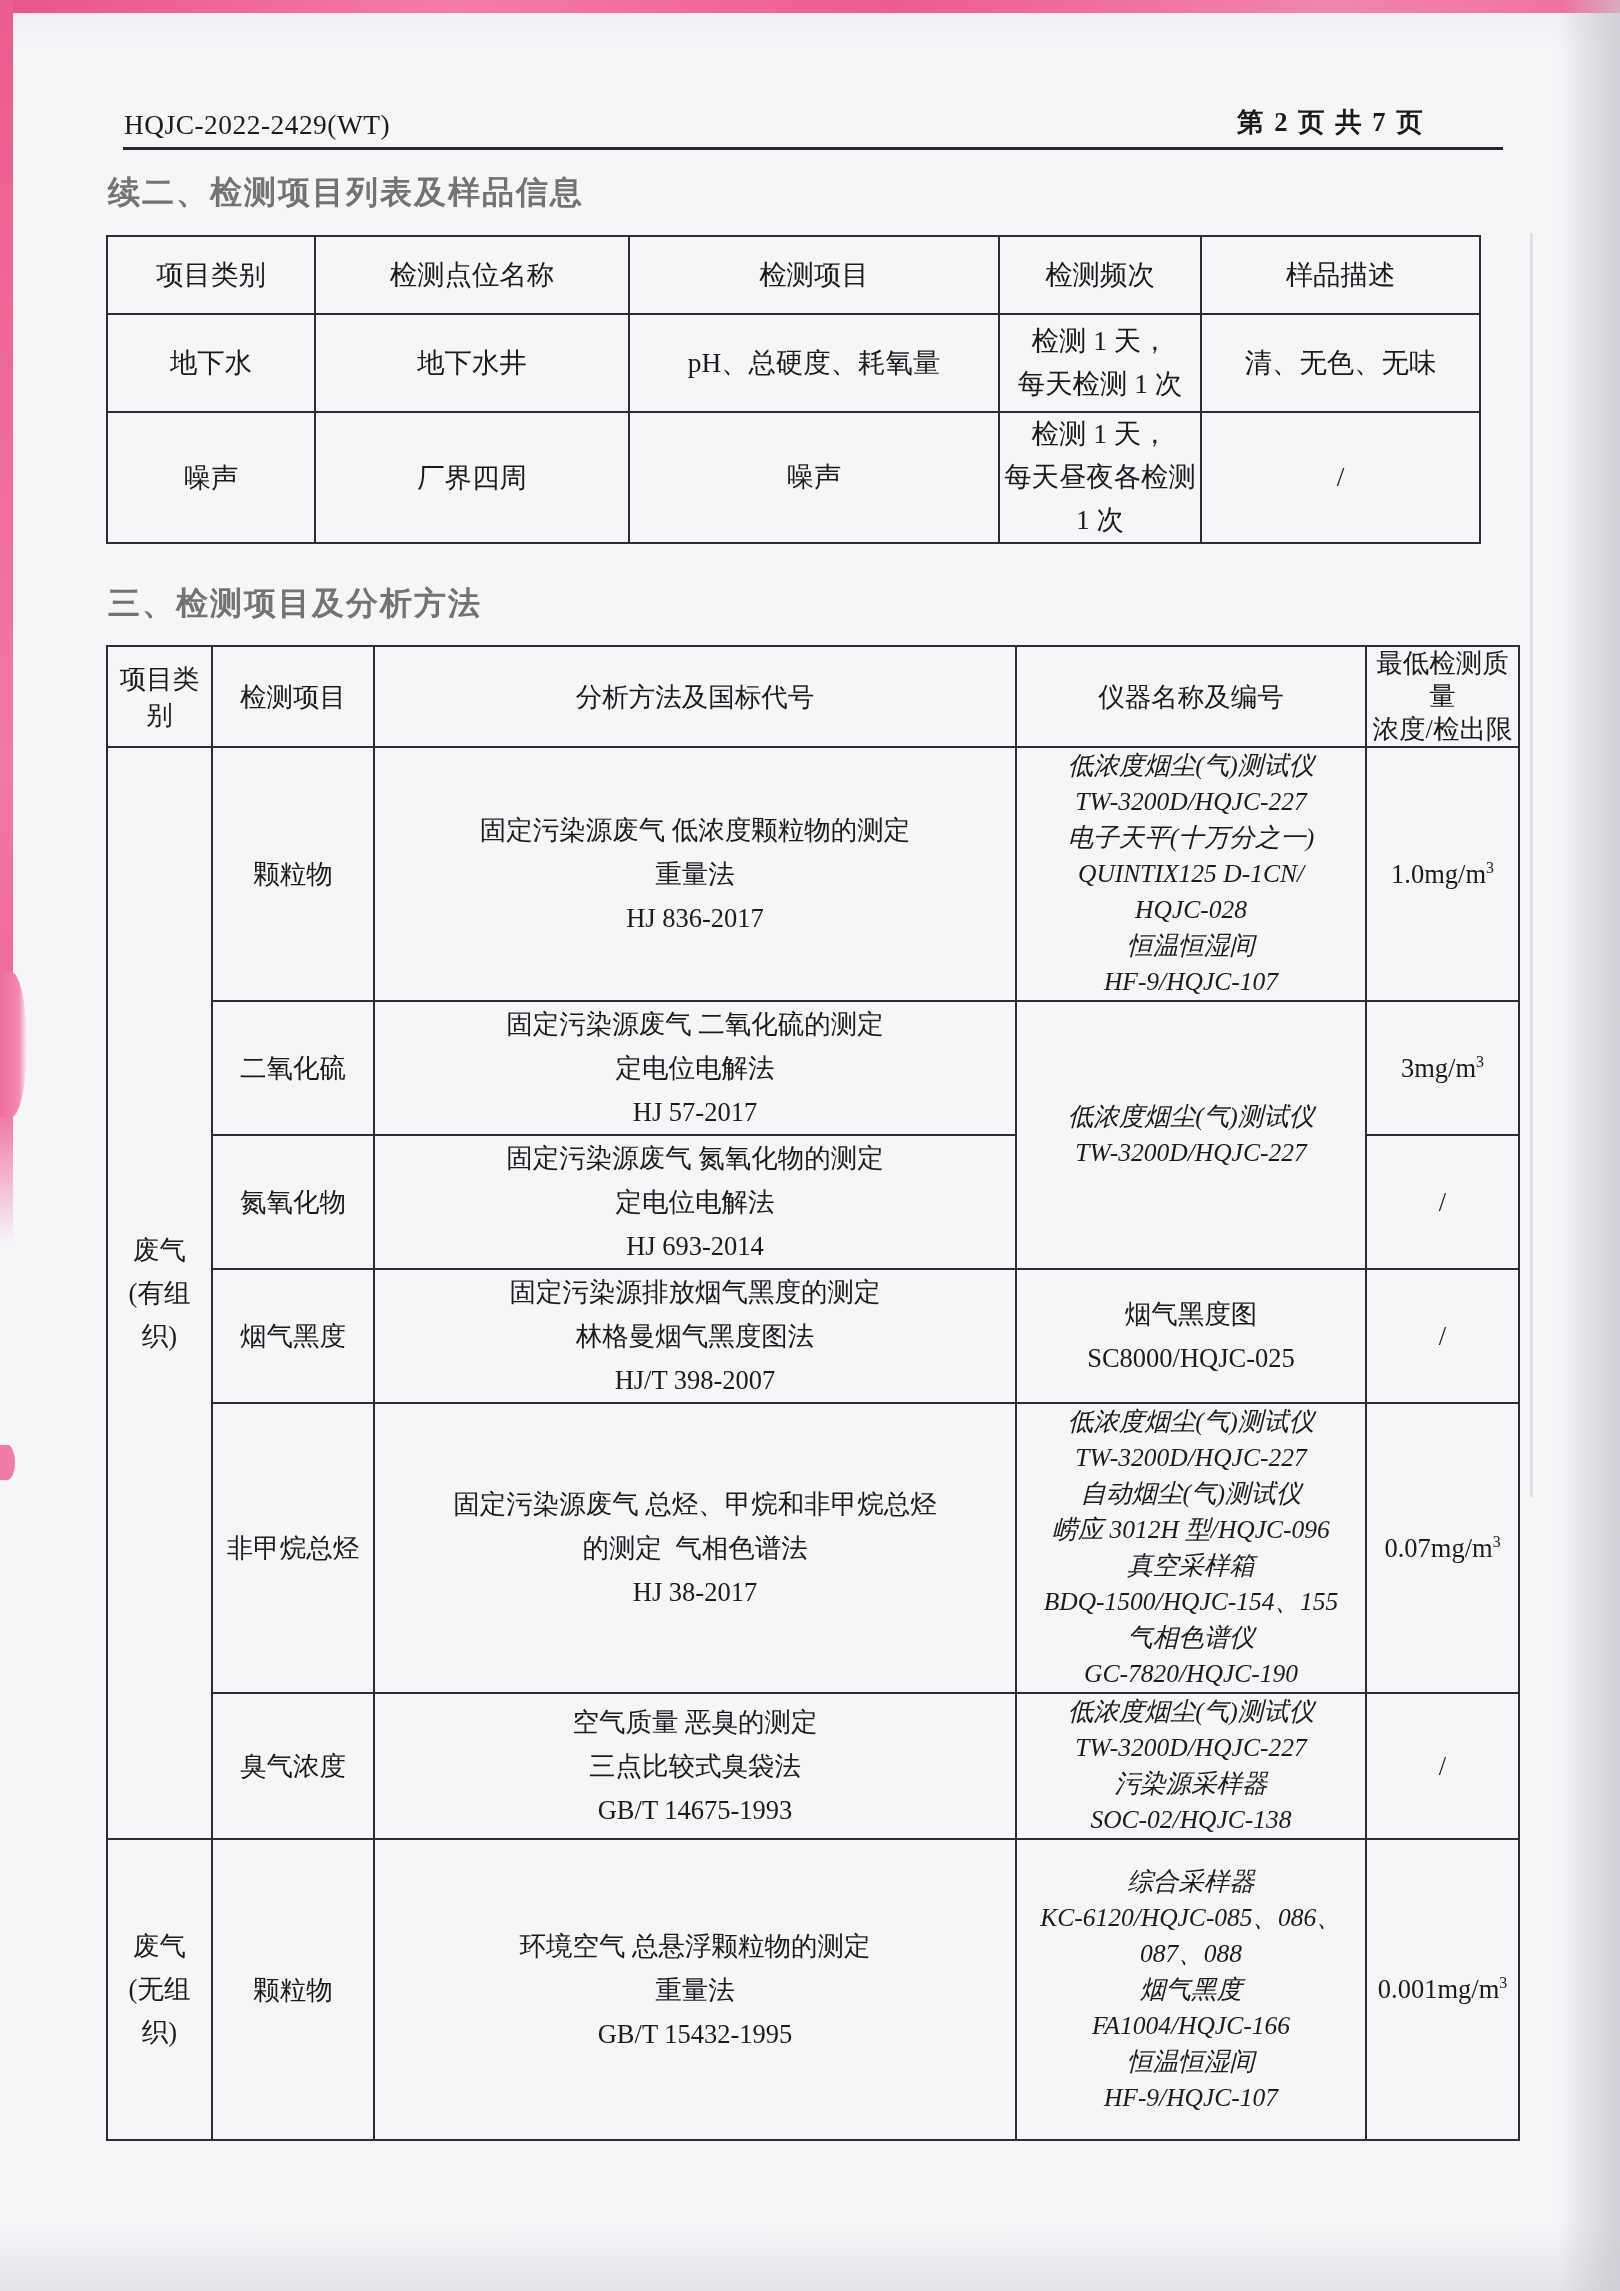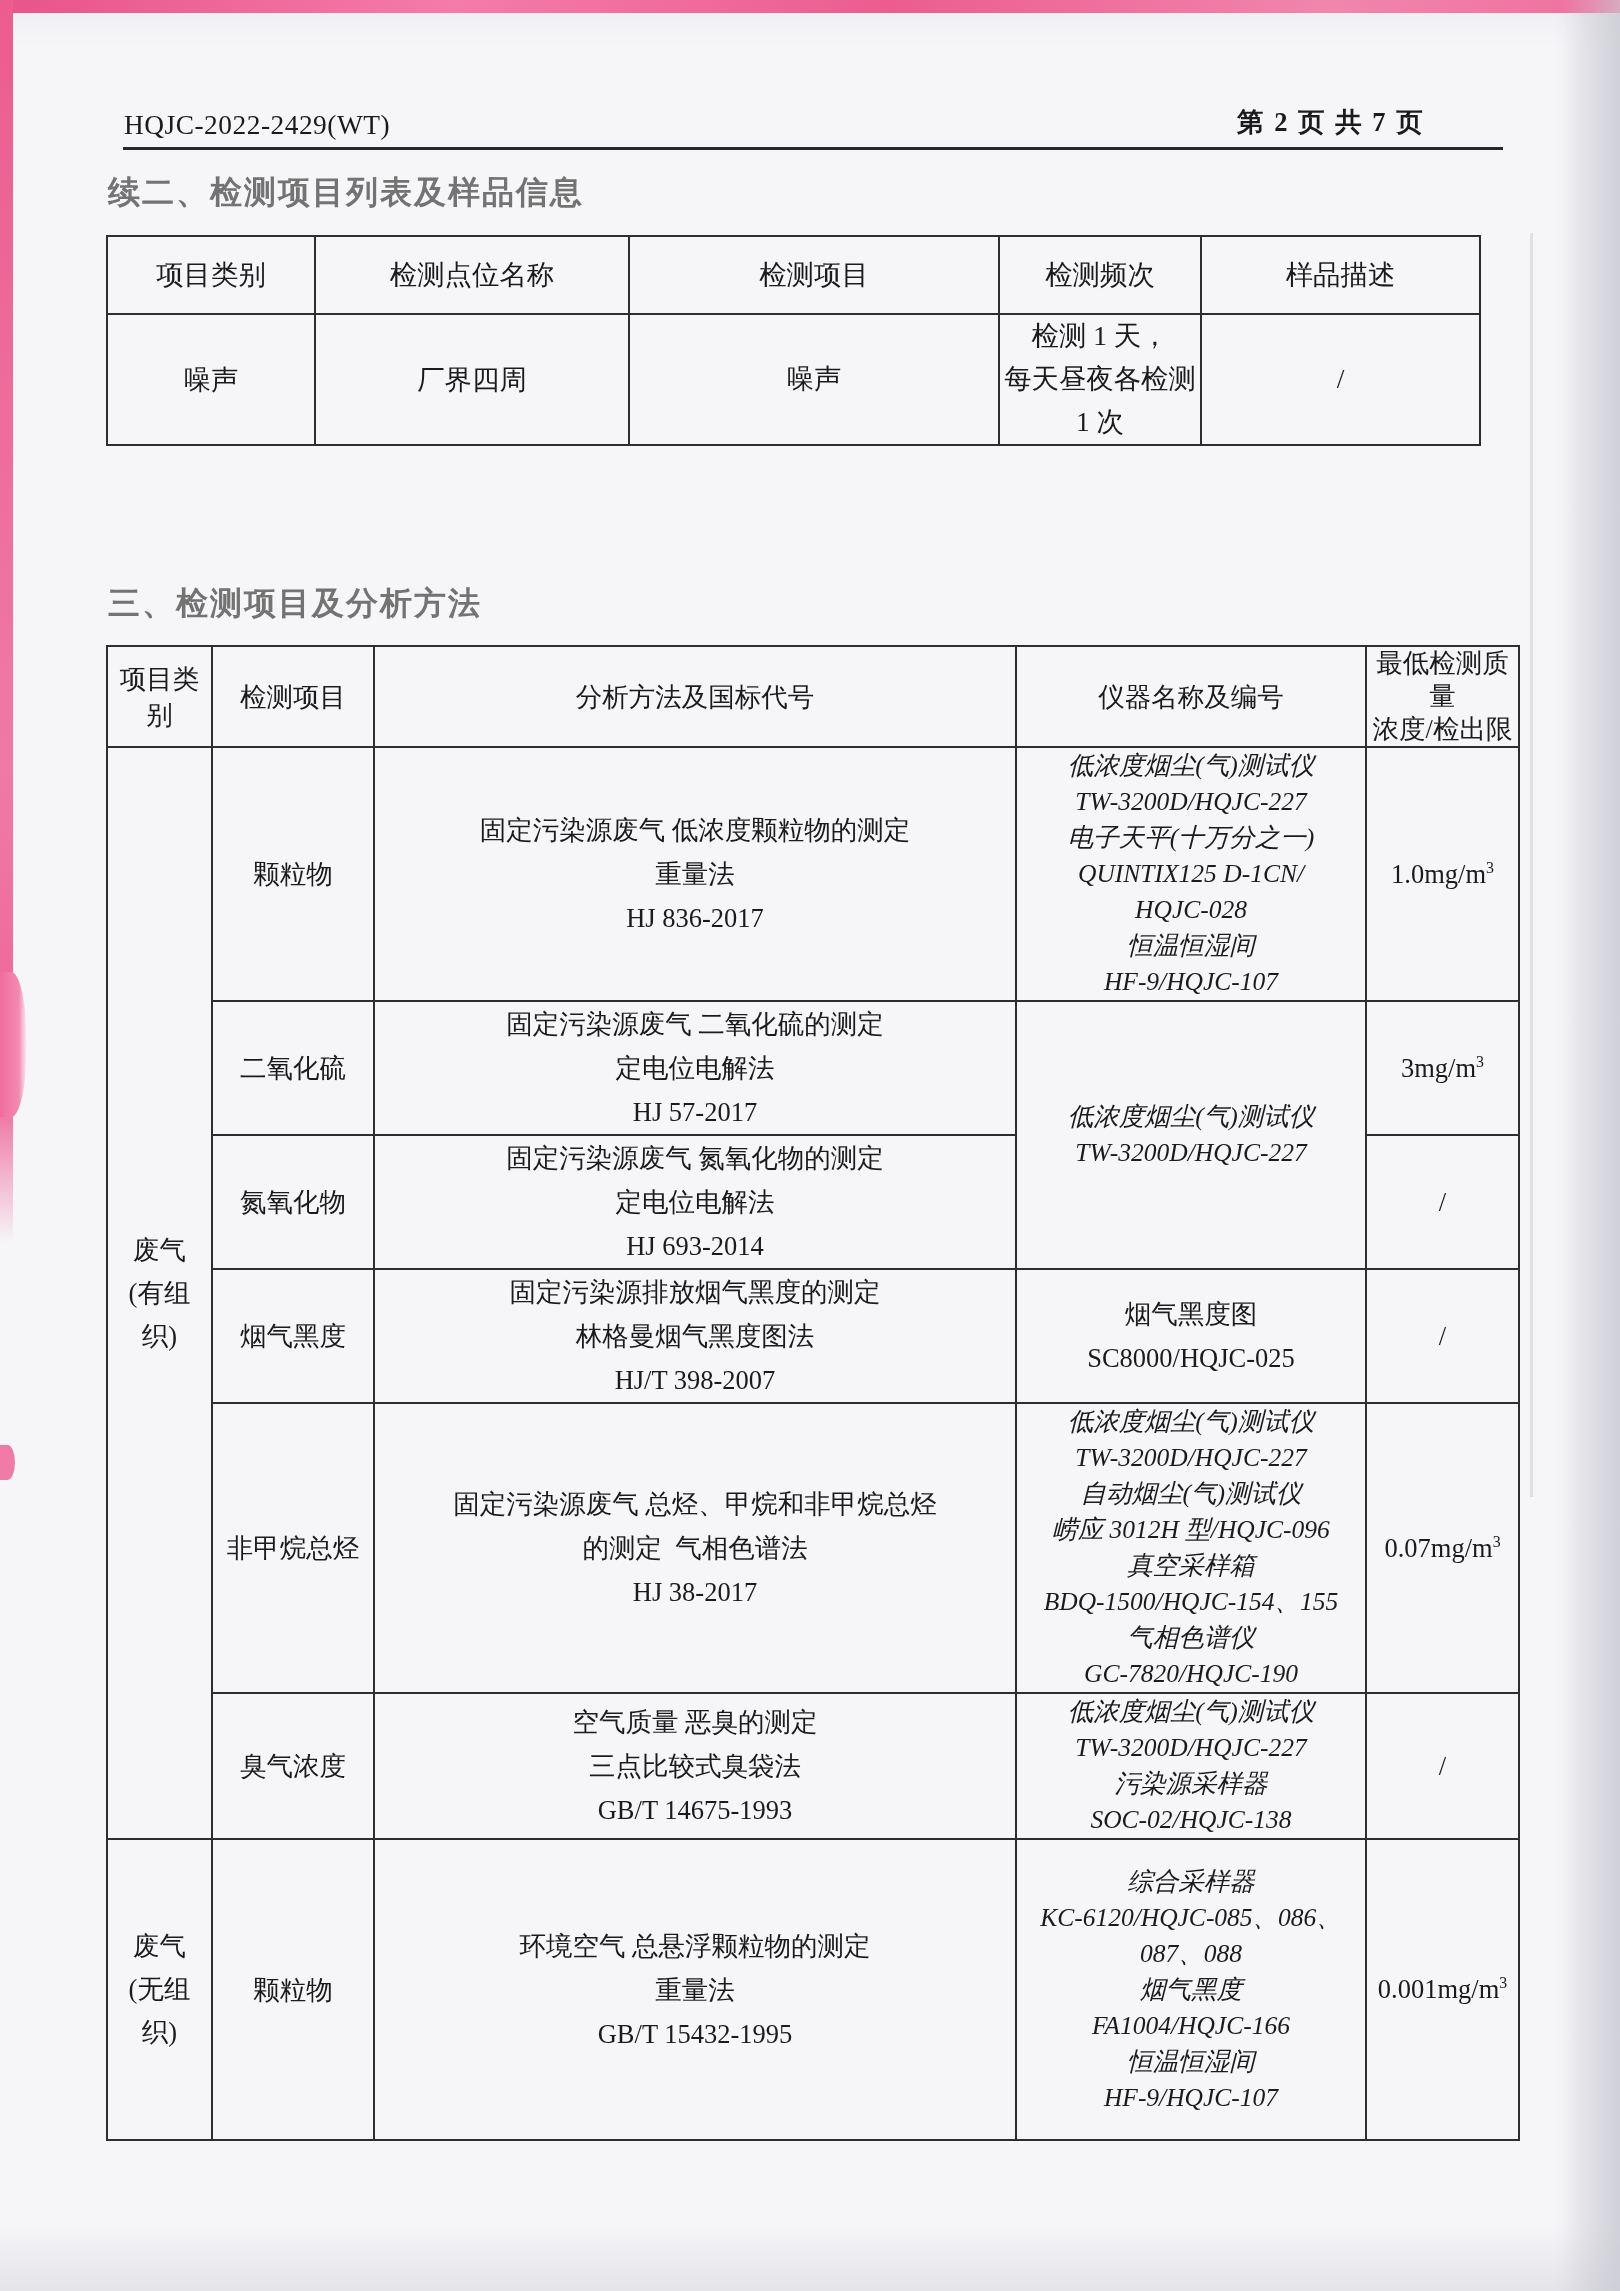--- a/index.html
+++ b/index.html
@@ -87,20 +87,32 @@
     <tr>
       <th>项目类别</th>
       <th>检测点位名称</th>
       <th>检测项目</th>
       <th>检测频次</th>
       <th>样品描述</th>
     </tr>
   </thead>
   <tbody>
     <tr>
+      <td>地下水</td>
+      <td>地下水井</td>
+      <td>
+        <div class="ln">pH、总硬度、耗氧量</div>
+      </td>
+      <td>
+        <div class="ln">检测 1 天，</div>
+        <div class="ln">每天检测 1 次</div>
+      </td>
+      <td>清、无色、无味</td>
+    </tr>
+    <tr>
       <td>噪声</td>
       <td>厂界四周</td>
       <td>
         <div class="ln">噪声</div>
       </td>
       <td>
         <div class="ln">检测 1 天，</div>
         <div class="ln">每天昼夜各检测 1 次</div>
       </td>
       <td>/</td>

